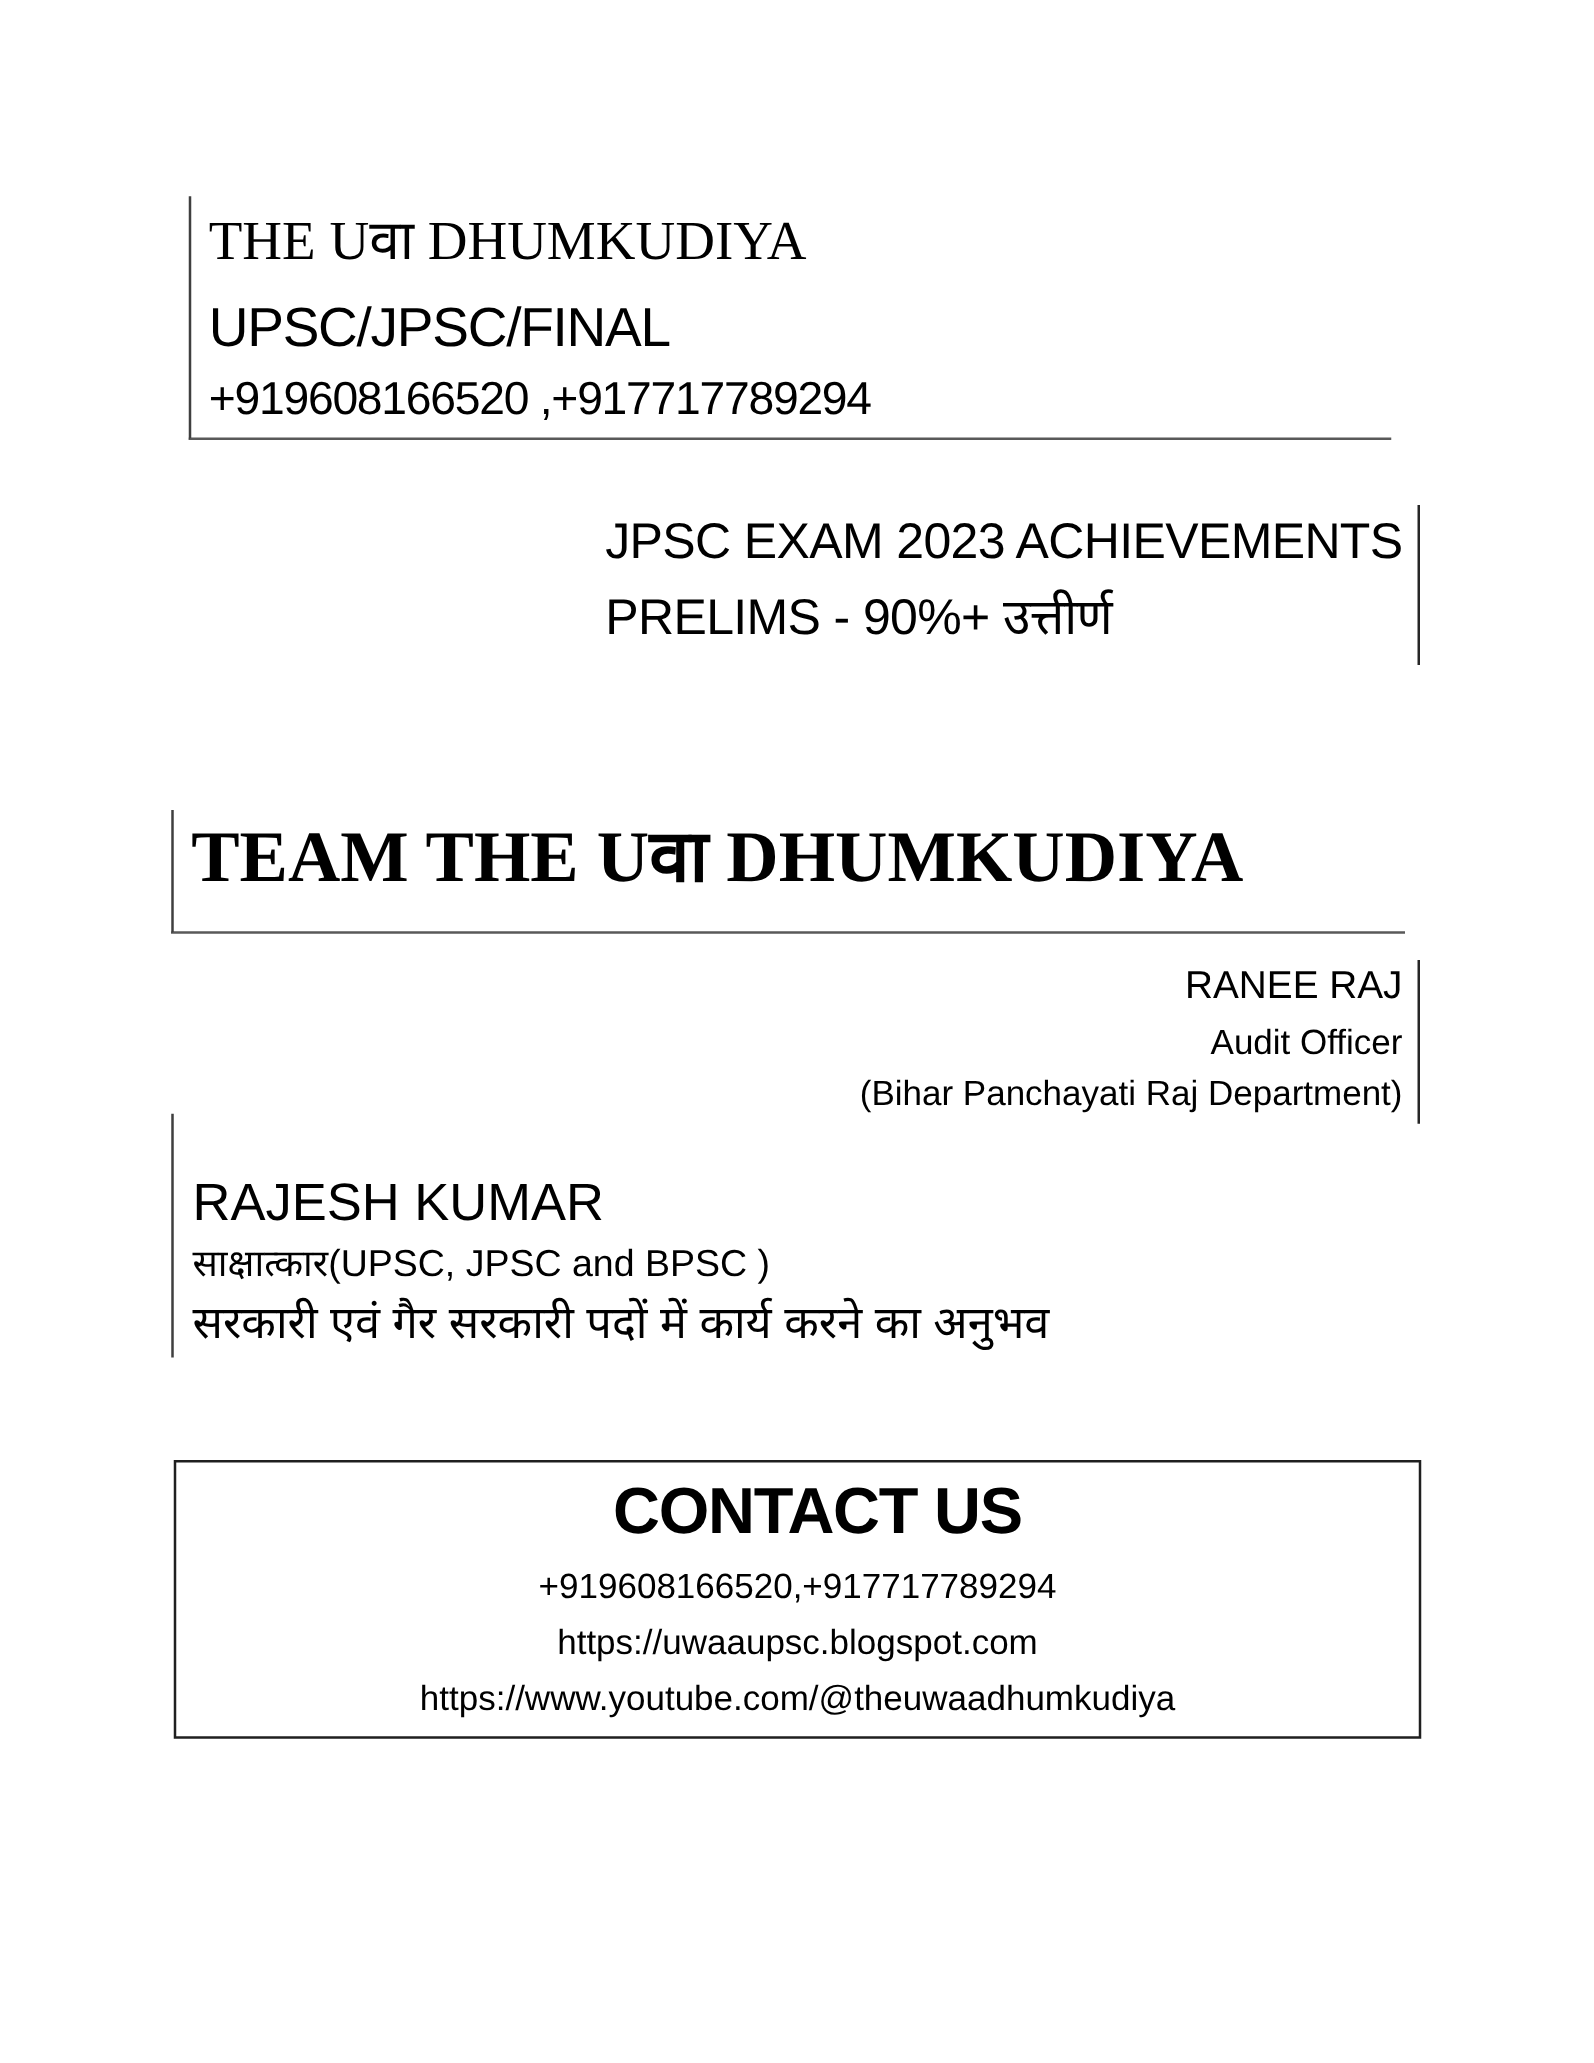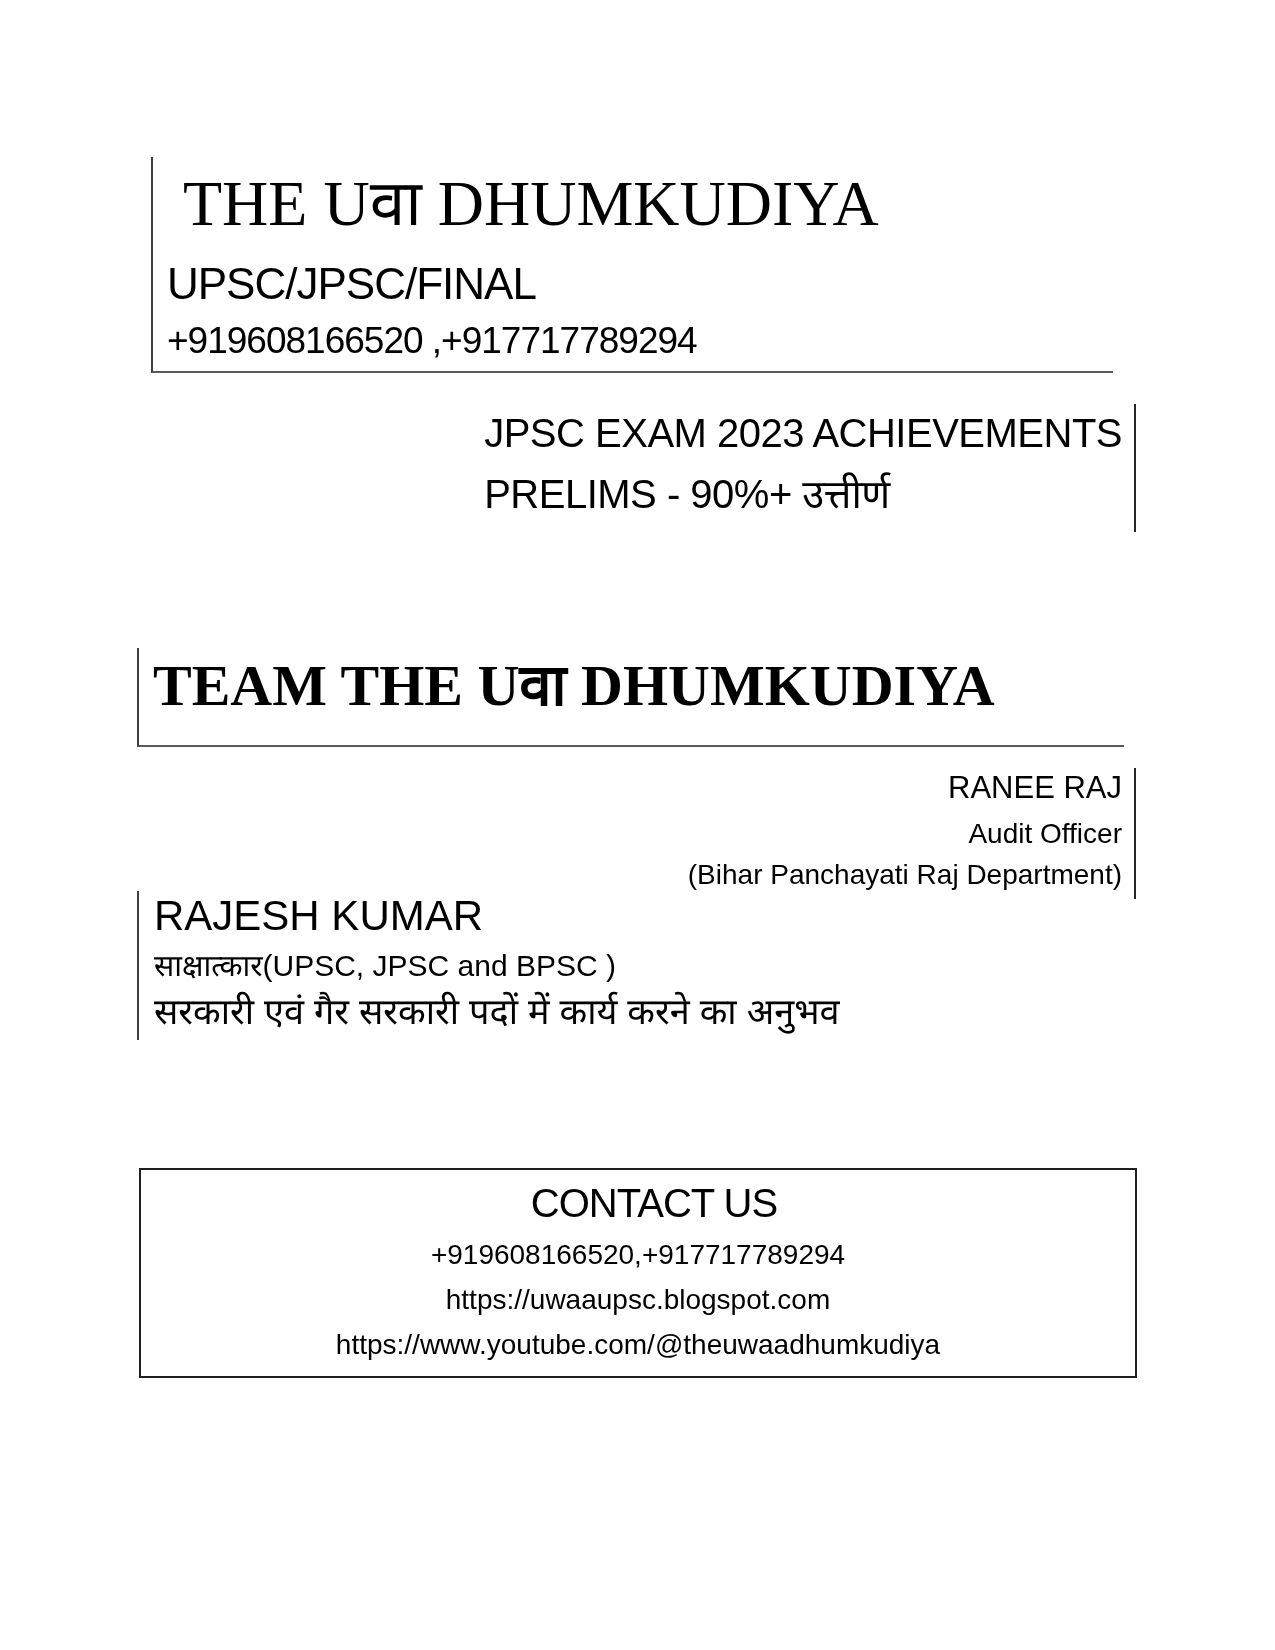--- a/index.html
+++ b/index.html
@@ -18,23 +18,22 @@
     position: absolute;
     left: 151px; top: 157px;
     width: 962px;
     border-left: 2px solid #3f3f3f;
     border-bottom: 2px solid #595959;
     padding: 12px 0 10px 14px;
     box-sizing: border-box;
   }
   .letterhead-title {
     font-family: "Liberation Serif", serif;
-    font-size: 64px; line-height: 1.08;
+    font-size: 44px; line-height: 1.08;
     white-space: nowrap;
-    margin-left: 16px;
   }
   .letterhead-sub {
     font-size: 44px; line-height: 1.1;
     letter-spacing: -1px; margin-top: 22px; white-space: nowrap;
   }
   .letterhead-phone {
     font-size: 37px; line-height: 1.1;
     letter-spacing: -1px; margin-top: 12px; white-space: nowrap;
   }
 
@@ -76,35 +75,35 @@
   .member-right .member-role   { font-size: 28px; line-height: 1.15; margin-top: 12px; white-space: nowrap; }
   .member-right .member-detail { font-size: 28px; line-height: 1.15; margin-top: 9px; white-space: nowrap; }
 
   .member-left {
     position: absolute;
     left: 137px; top: 891px;
     border-left: 2px solid #3f3f3f;
     padding: 2px 0 6px 15px;
     text-align: left;
   }
-  .member-left .member-name   { font-size: 42px; line-height: 1.1; white-space: nowrap; }
+  .member-left .member-name   { font-size: 42px; line-height: 1.1; white-space: nowrap; margin-top: 46px; }
   .member-left .member-role   { font-size: 30px; line-height: 1.25; margin-top: 8px; white-space: nowrap; }
   .member-left .member-detail { font-size: 36px; line-height: 1.25; margin-top: 4px; white-space: nowrap; text-align: center; }
 
   
   .contact-box {
     position: absolute;
     left: 139px; top: 1168px;
     width: 998px;
     border: 2px solid #1f1f1f;
     box-sizing: border-box;
     text-align: center;
     padding: 10px 0 14px;
   }
-  .contact-heading { font-size: 40px; font-weight: normal; letter-spacing: -1px; line-height: 1.15; padding-left: 32px; }
+  .contact-heading { font-size: 52px; font-weight: bold; letter-spacing: -1px; line-height: 1.15; padding-left: 32px; }
   .contact-line    { font-size: 28px; line-height: 1.15; margin-top: 13px; }
 </style>
 </head>
 <body>
 
 <div class="page">
 
   <header class="letterhead">
     <div class="letterhead-title">THE Uवा DHUMKUDIYA</div>
     <div class="letterhead-sub">UPSC/JPSC/FINAL</div>

